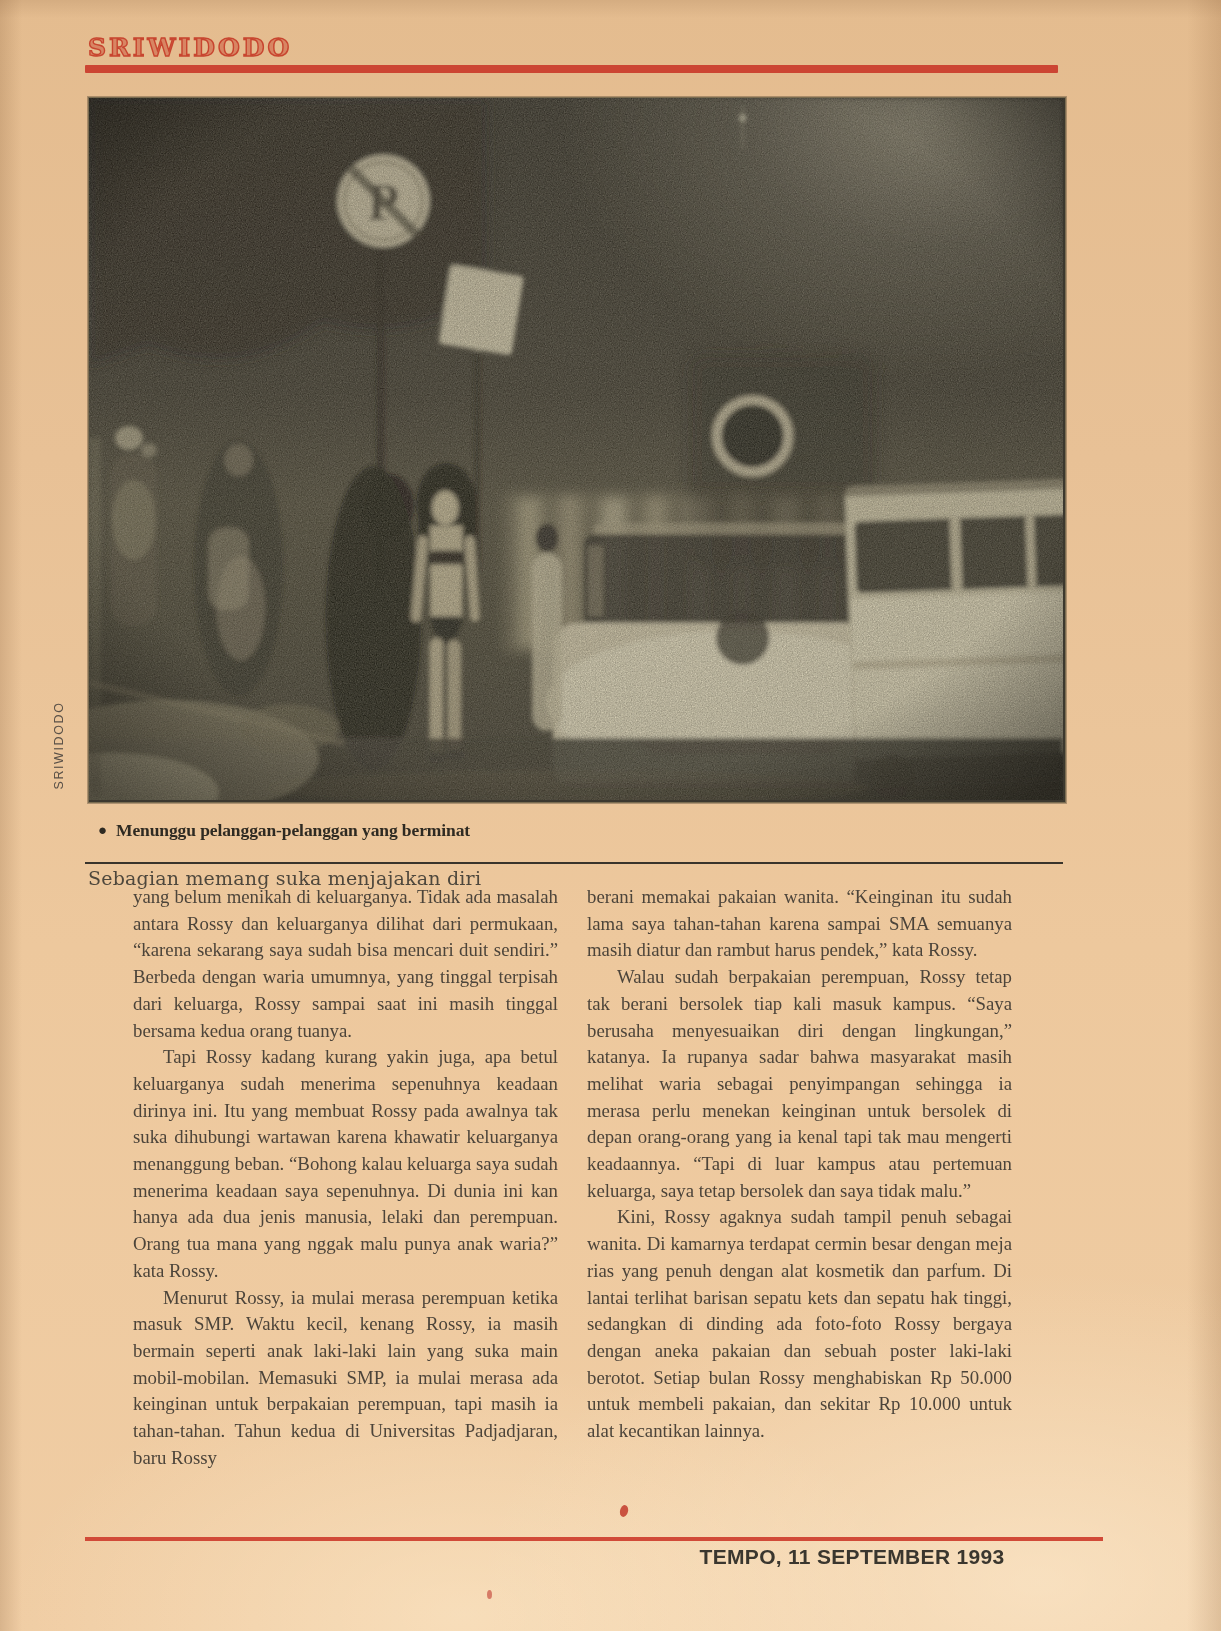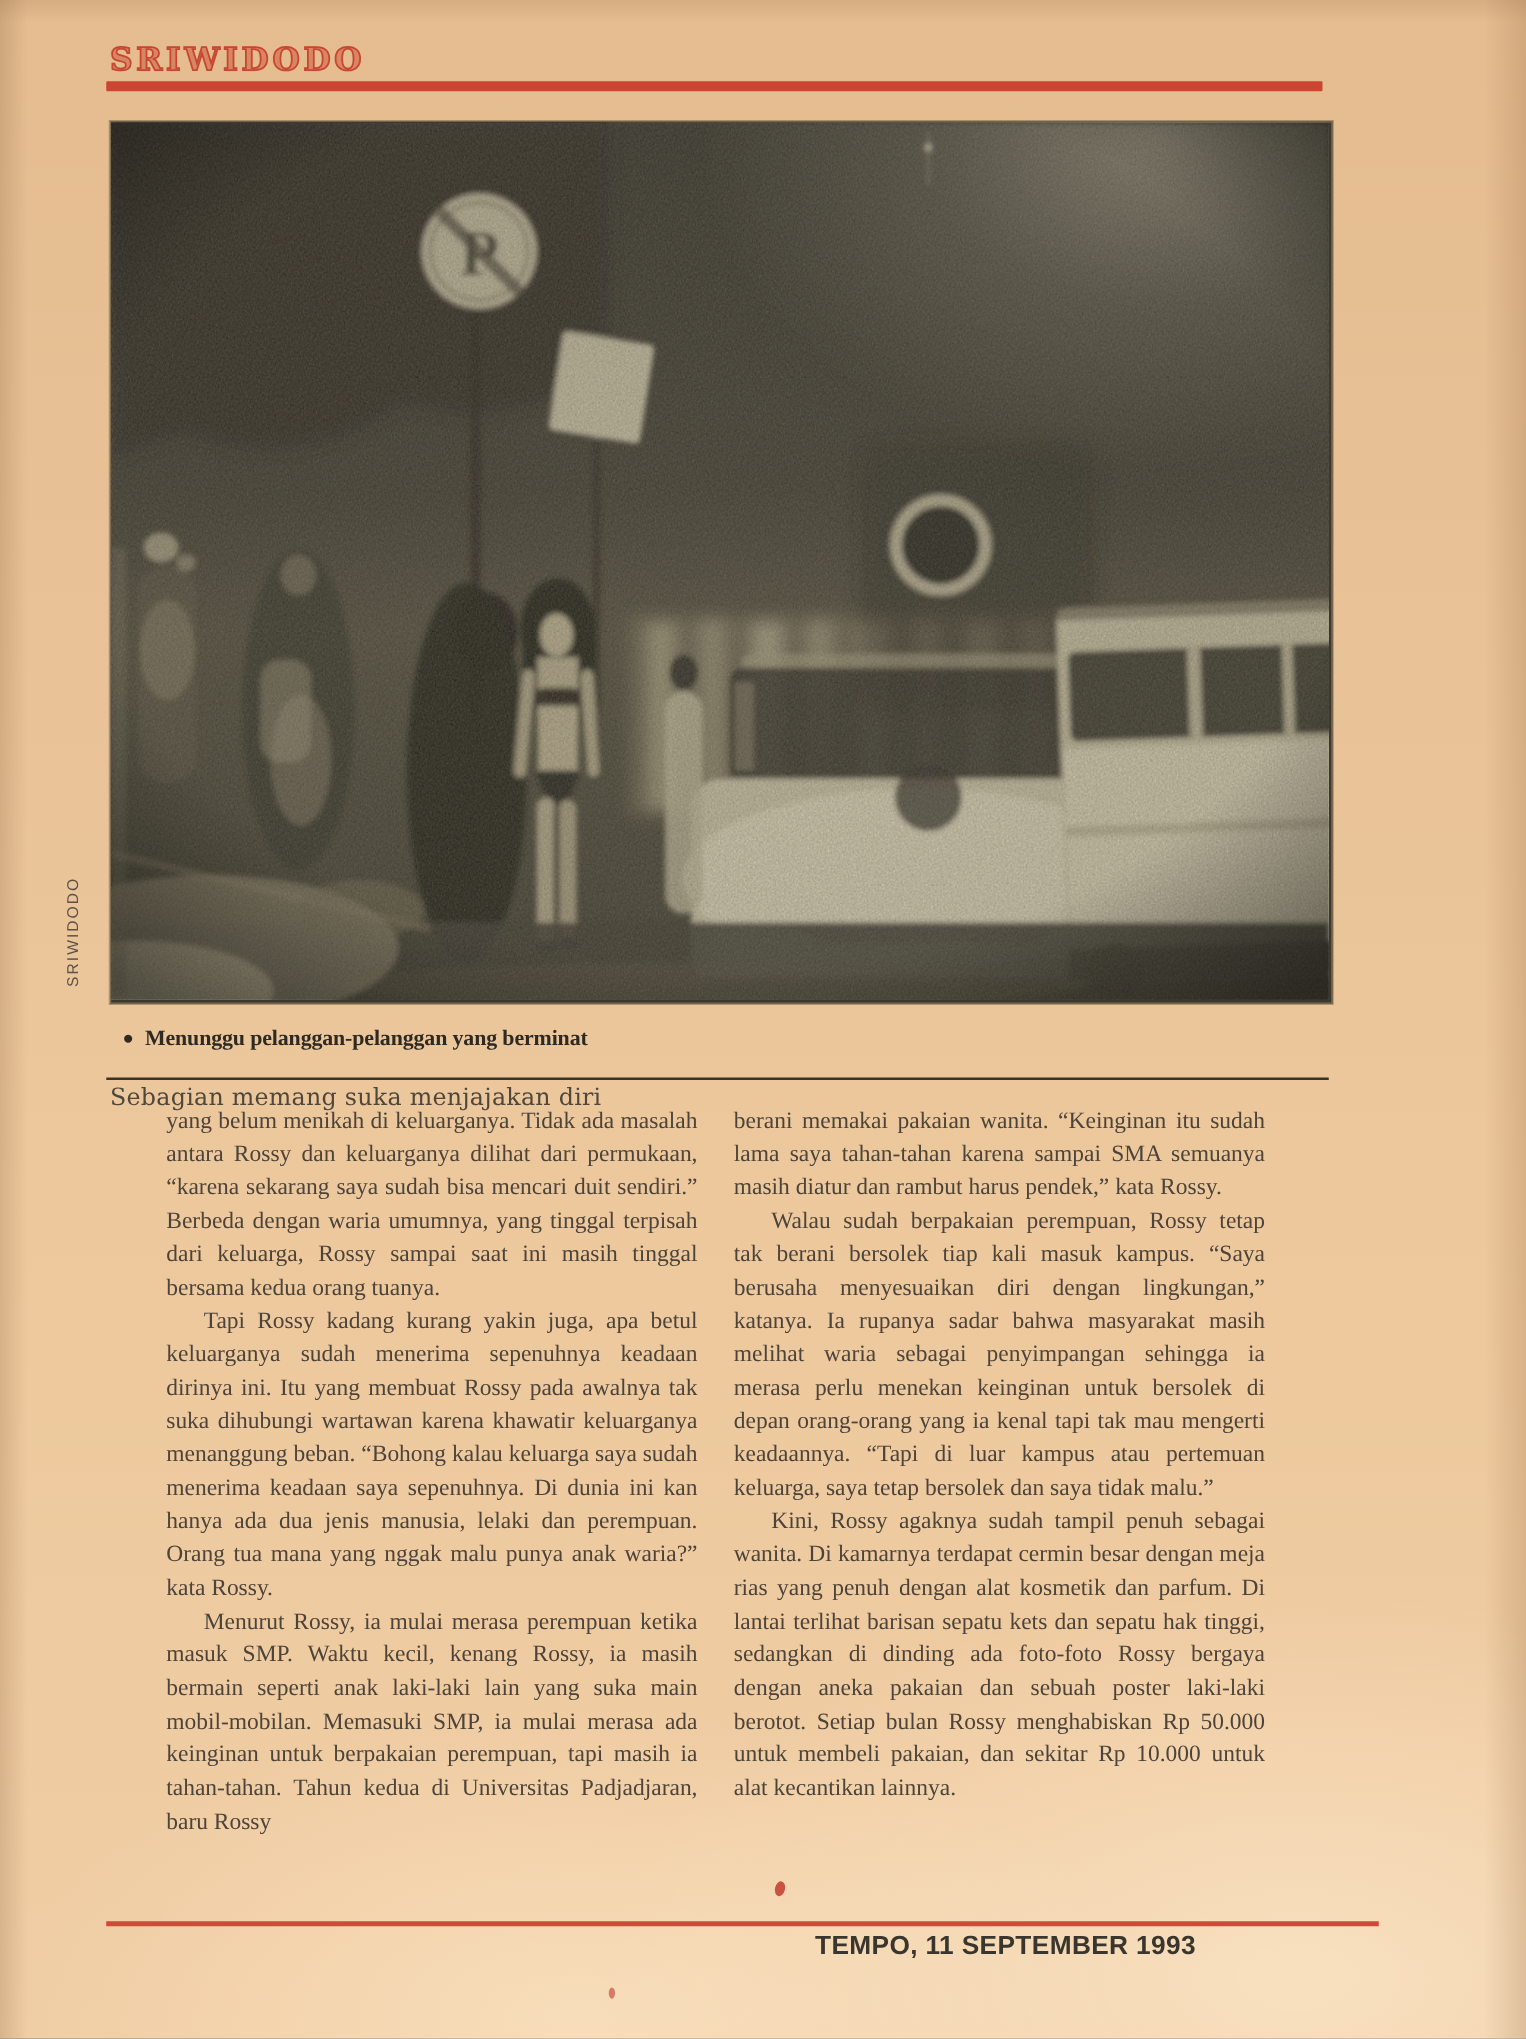--- a/index.html
+++ b/index.html
@@ -58,21 +58,21 @@
   .end-dot {
     position:absolute; left:620px; top:1505px; width:8px; height:12px;
     background:#c23b2b; border-radius:50%; transform:rotate(14deg); opacity:.85;
   }
   .speck {
     position:absolute; left:487px; top:1590px; width:5px; height:9px;
     background:#c4473a; border-radius:50%; opacity:.65;
   }
   .rule-bottom { position:absolute; left:85px; top:1537px; width:1018px; height:4px; background:#d14a38; }
   .footer-text {
-    position:absolute; left:652px; top:1545px; width:400px; text-align:left;
+    position:absolute; left:652px; top:1545px; width:400px; text-align:center;
     font-family:"Liberation Sans", sans-serif; font-weight:bold;
     font-size:21px; color:#3a362e; letter-spacing:.3px;
   }
 </style>
 </head>
 <body>
 
 <div class="page">
 
   <div class="selingan">SRIWIDODO</div>

